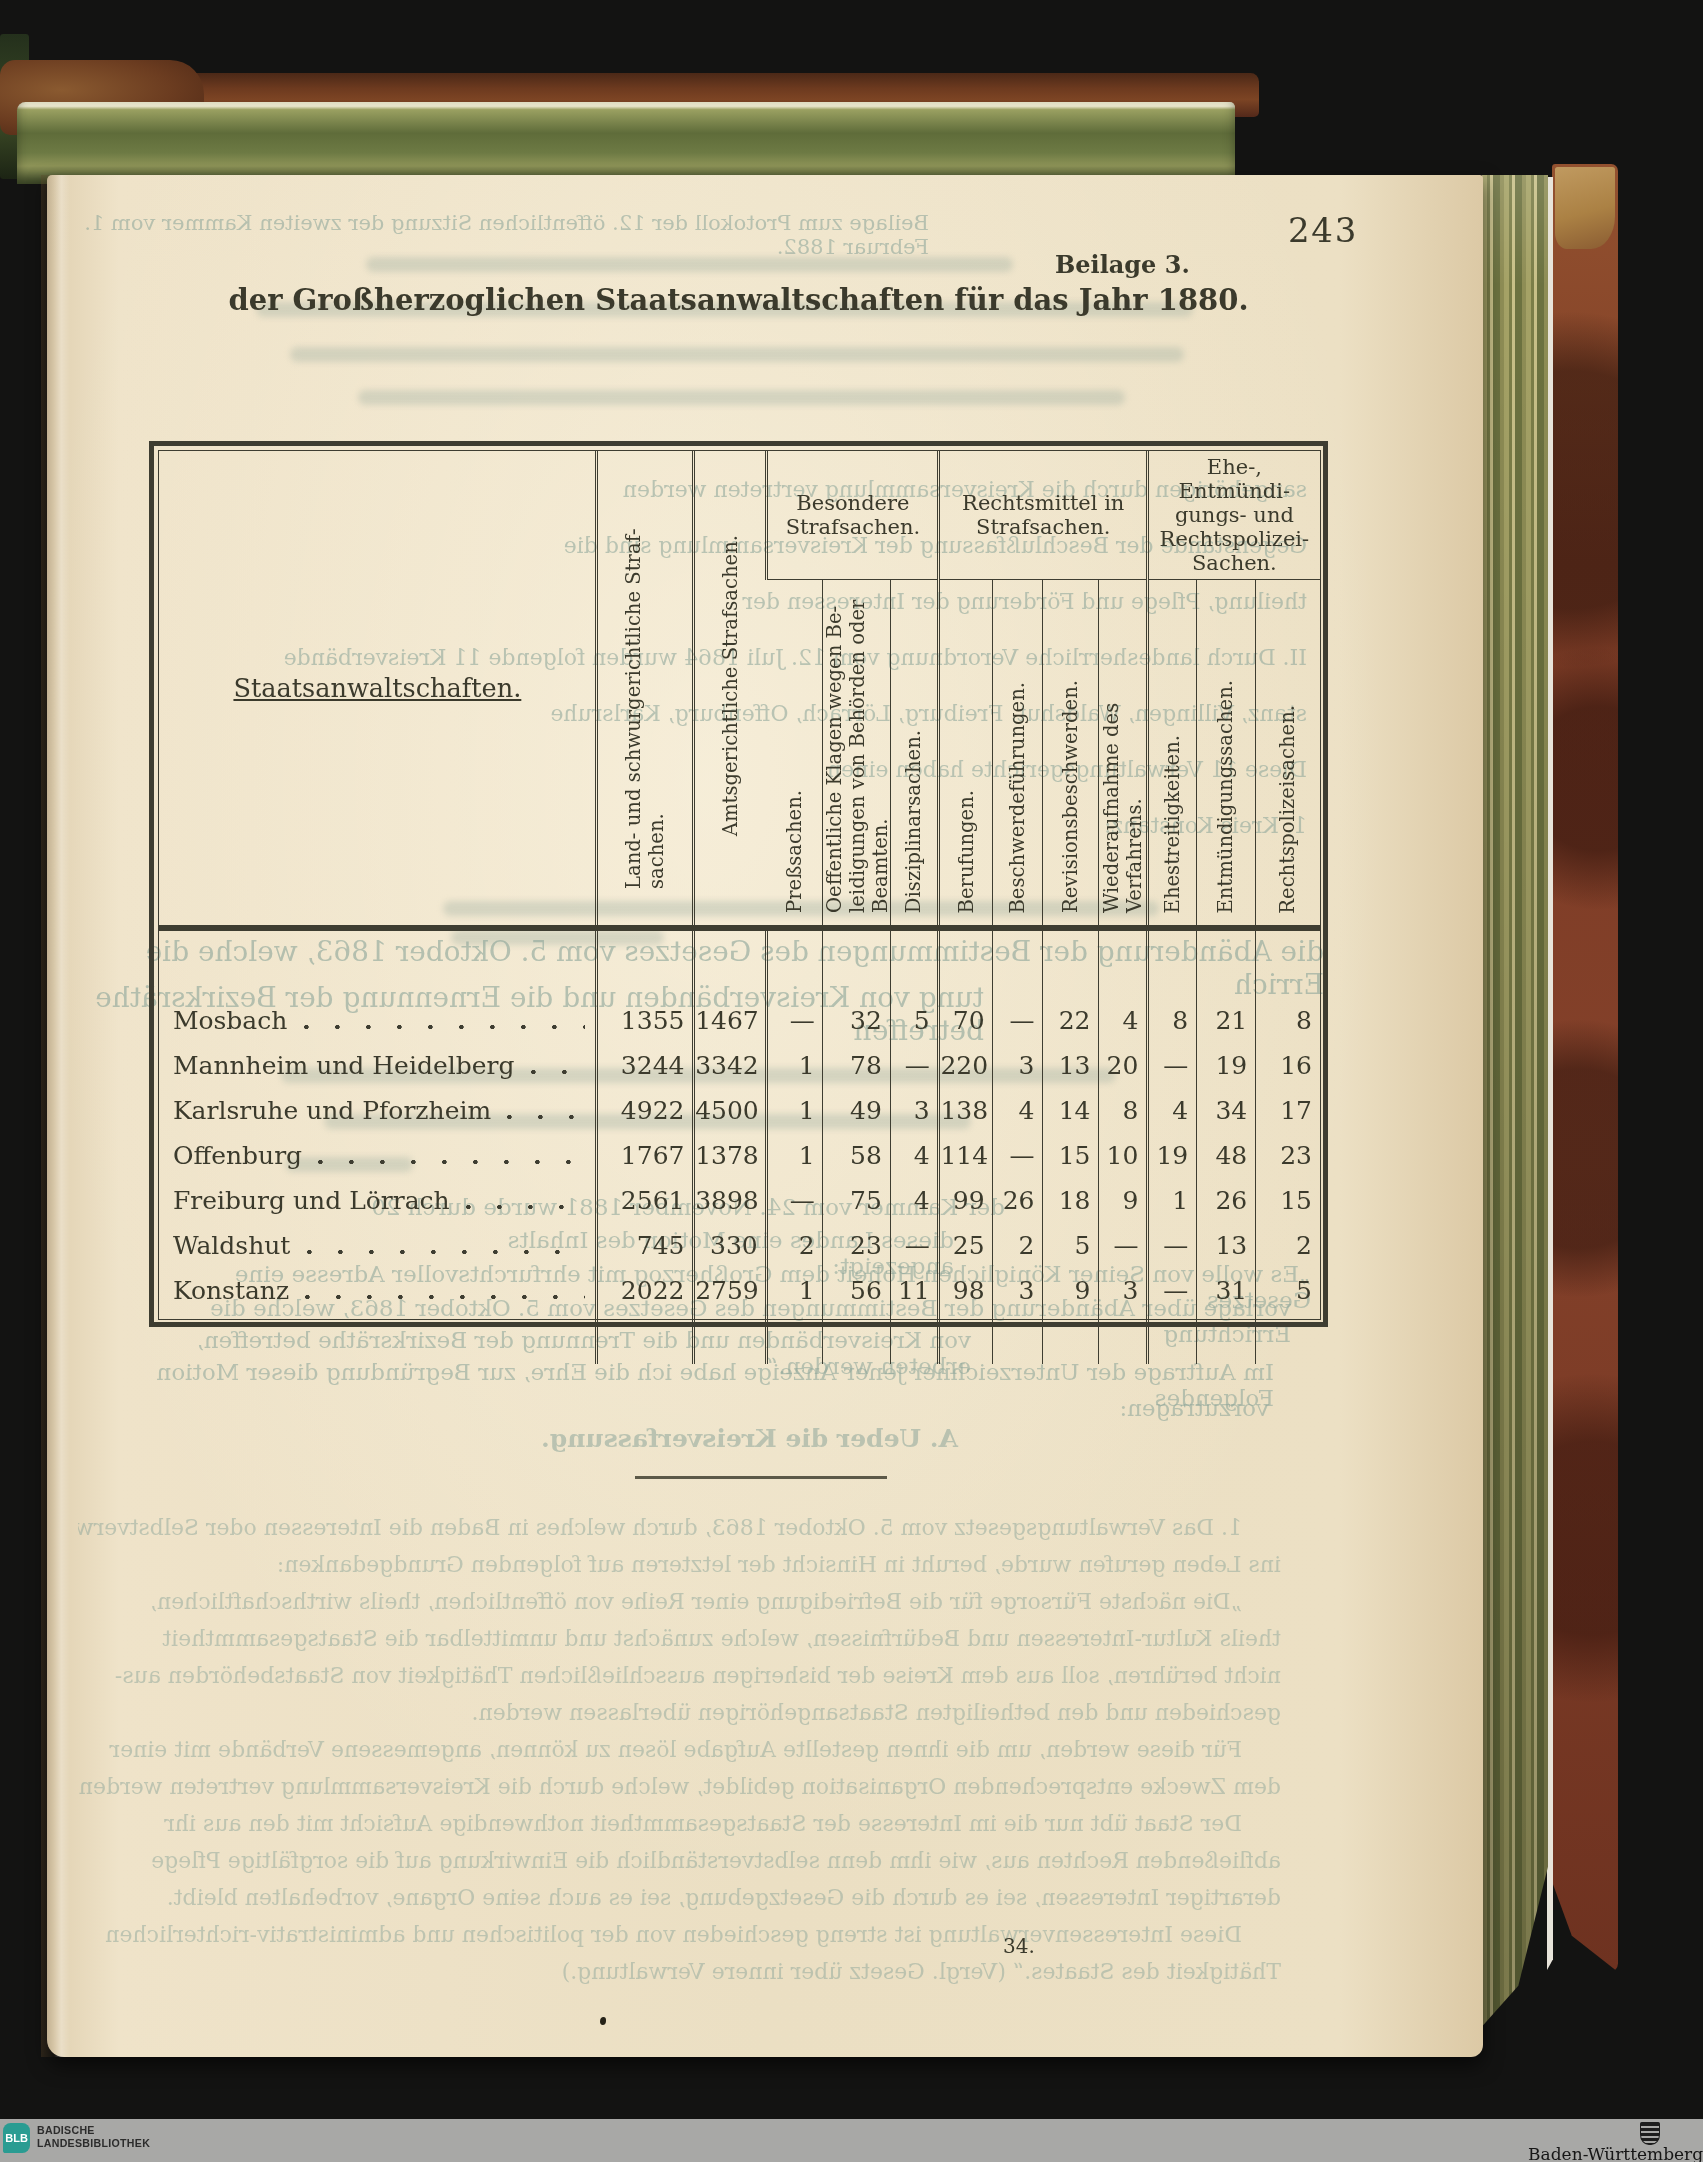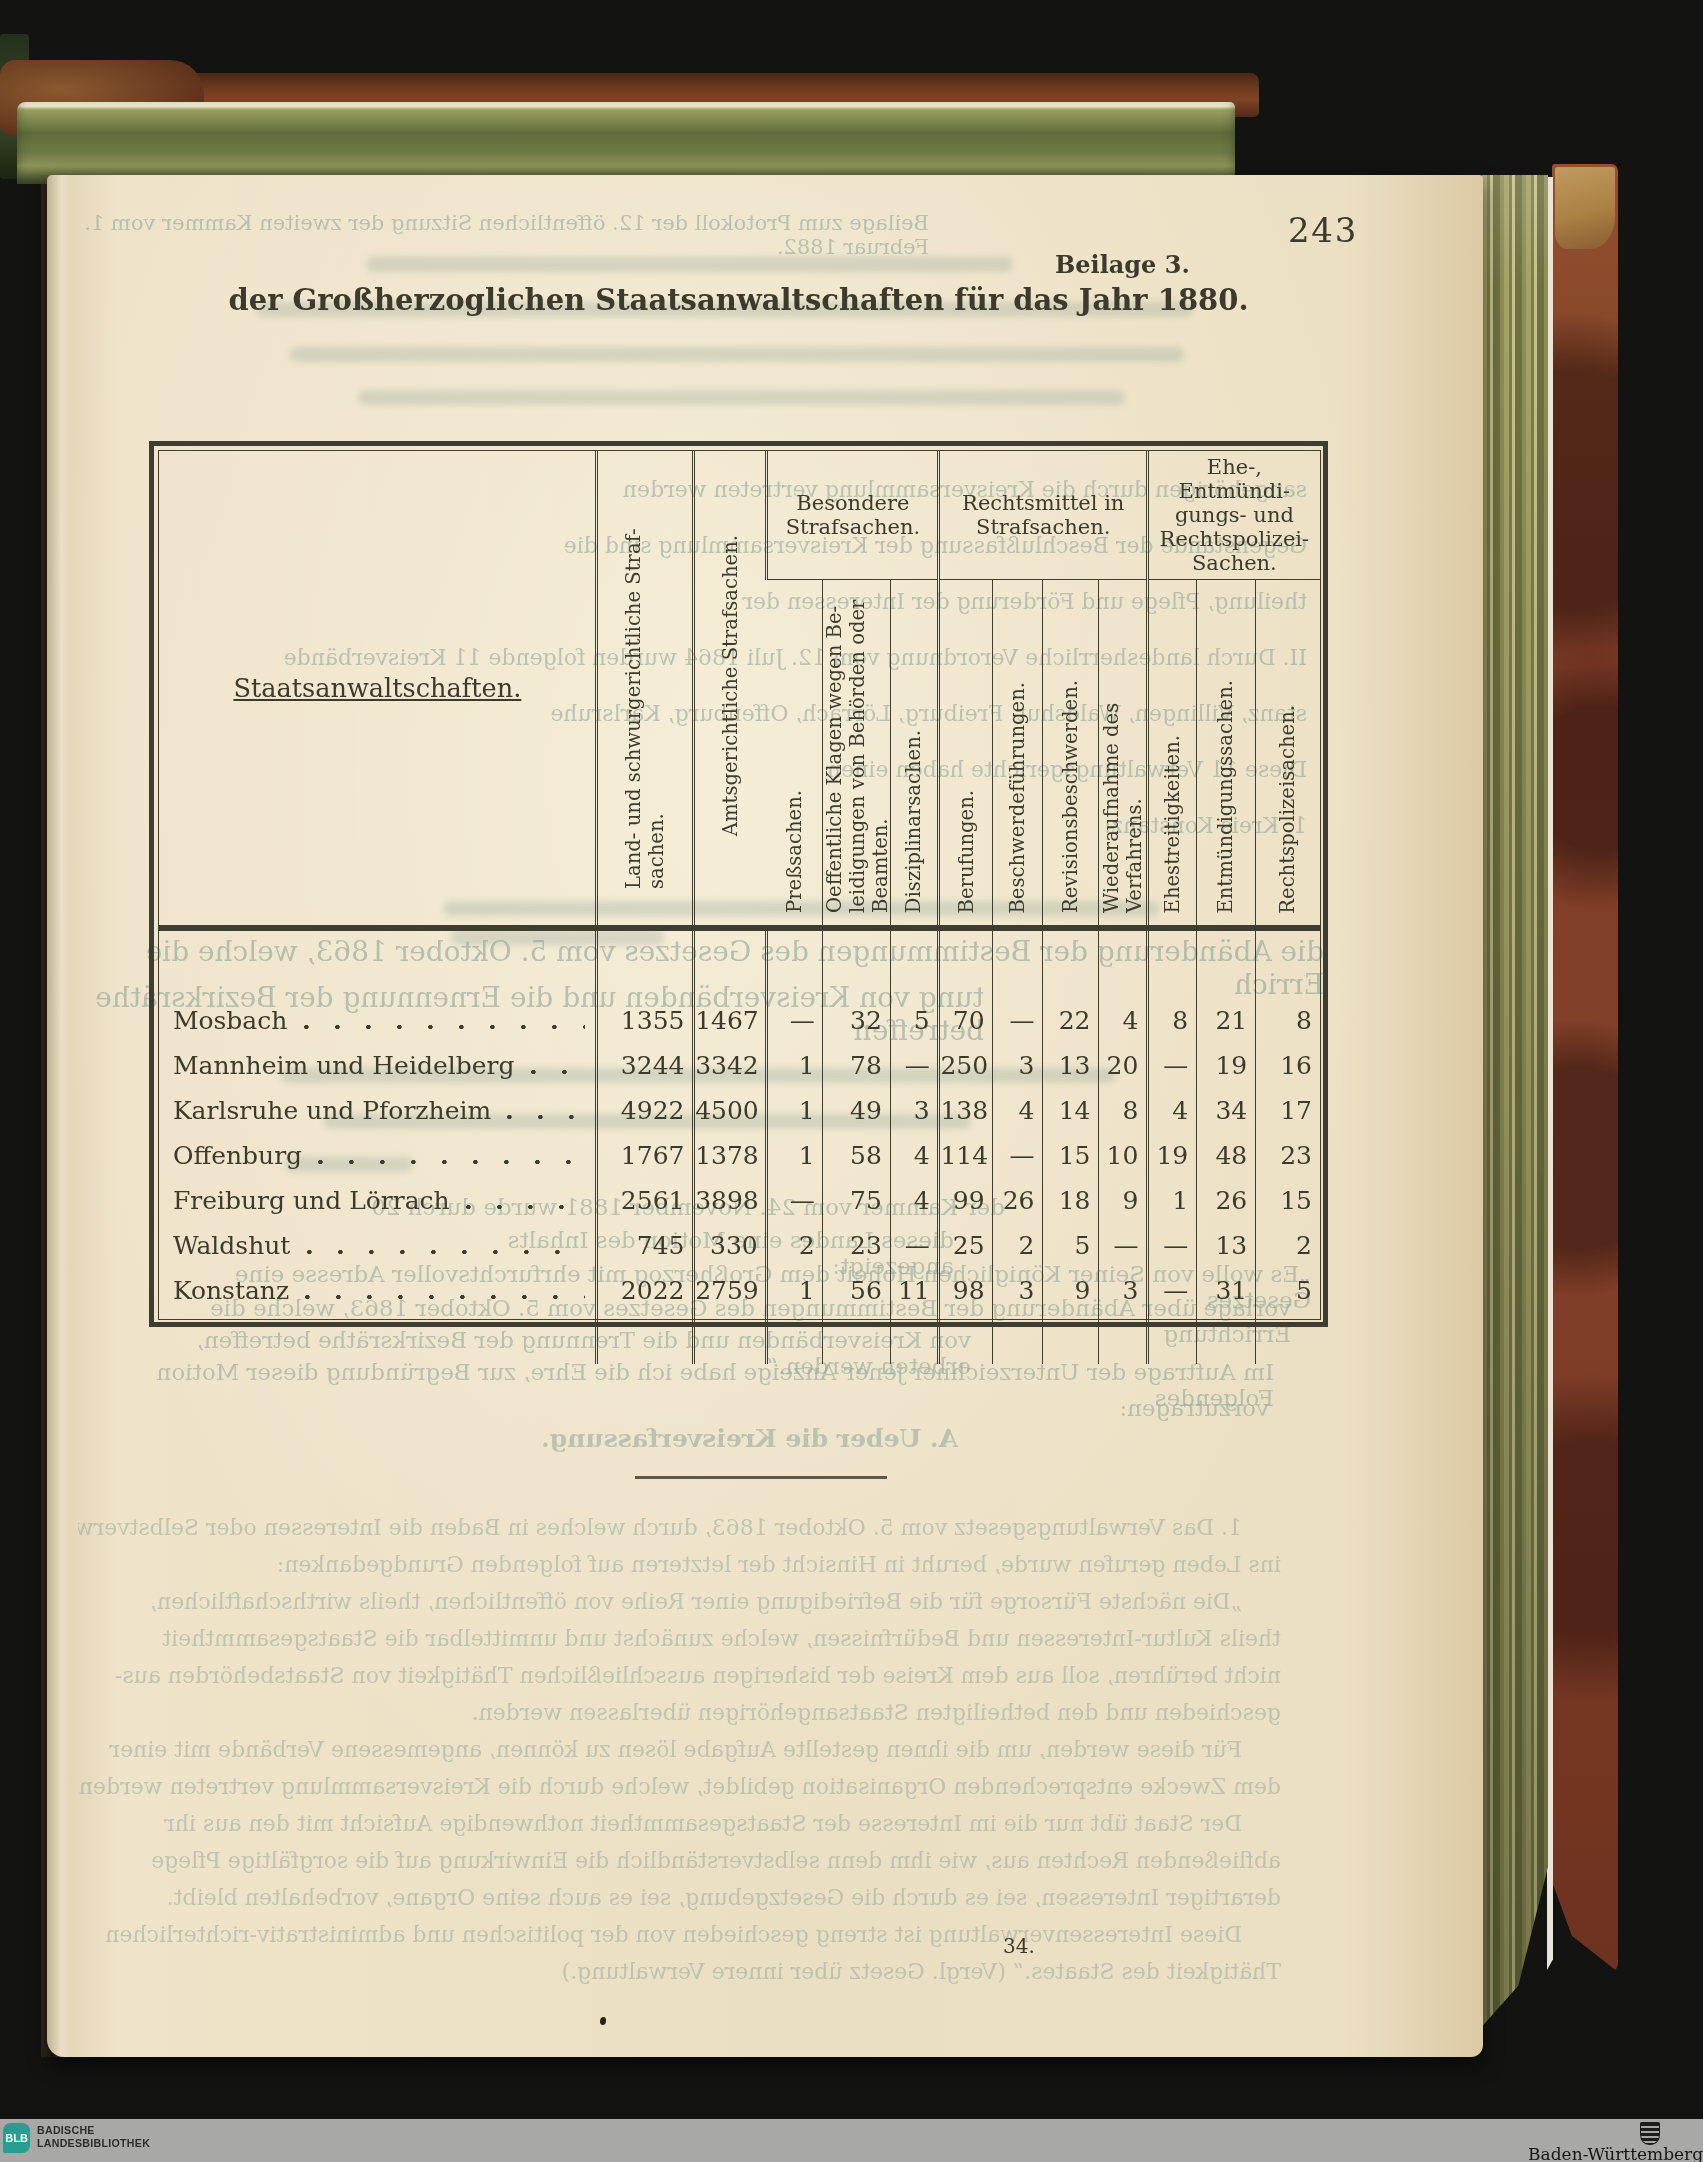--- a/index.html
+++ b/index.html
@@ -263,21 +263,21 @@
                 <div class="ncell">
                   <span data-name="row-label">Mannheim und Heidelberg</span>
                   <span class="leader" data-name="dot-leader"></span>
                 </div>
               </td>
           <td class="num dbl" data-name="value-cell">3244</td>
               <td class="num dbl" data-name="value-cell">3342</td>
               <td class="num dbl" data-name="value-cell">1</td>
               <td class="num" data-name="value-cell">78</td>
               <td class="num" data-name="value-cell">—</td>
-              <td class="num dbl" data-name="value-cell">250</td>
+              <td class="num dbl" data-name="value-cell">220</td>
               <td class="num" data-name="value-cell">3</td>
               <td class="num" data-name="value-cell">13</td>
               <td class="num" data-name="value-cell">20</td>
               <td class="num dbl" data-name="value-cell">—</td>
               <td class="num" data-name="value-cell">19</td>
               <td class="num" data-name="value-cell">16</td>
         </tr>
         <tr data-name="table-row">
           <td>
                 <div class="ncell">

